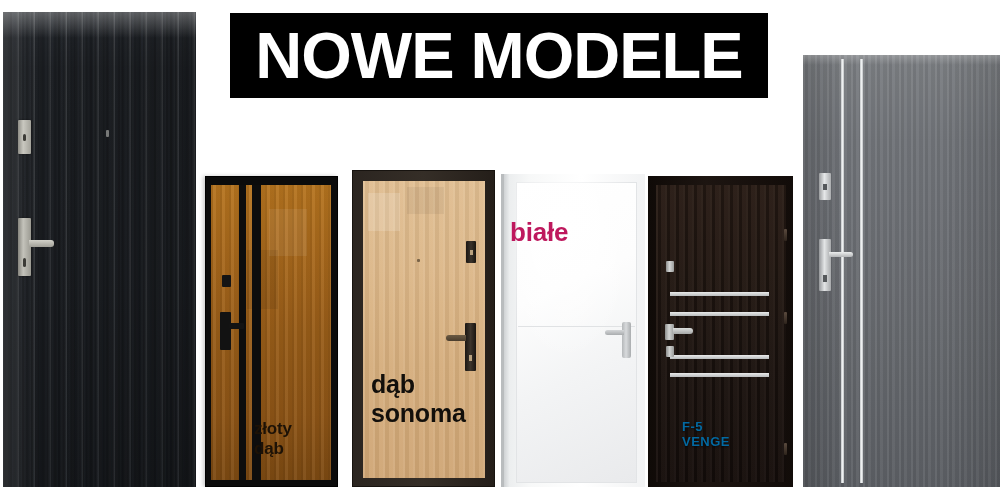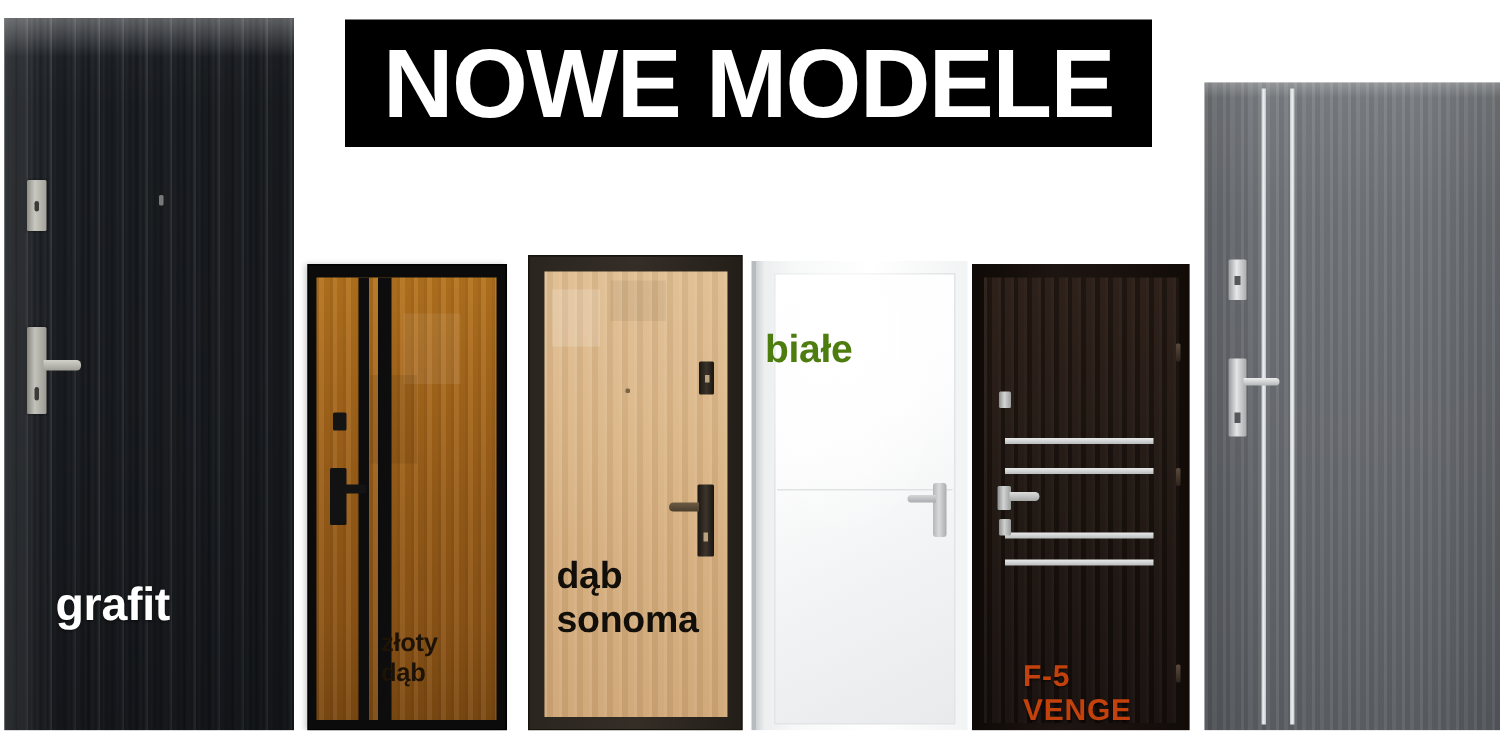--- a/index.html
+++ b/index.html
@@ -219,21 +219,21 @@
     background: linear-gradient(90deg,#b4b7b9,#d8dadc 45%,#aaadaf);
     border-radius: 2px;
   }
   .biale-lever {
     right: 21px; top: 156px; width: 19px; height: 5px;
     background: linear-gradient(180deg,#d4d6d8,#a9acae);
     border-radius: 3px 0 0 3px;
   }
   #label-biale {
     left: 510px; top: 218px;
-    font-size: 26px; color: #4d7c0f;
+    font-size: 26px; color: #be185d;
   }
 
   
   #door-venge {
     left: 648px; top: 176px; width: 145px; height: 311px;
     background: #17100c;
   }
   #door-venge .frame {
     position:absolute; inset:0;
     background: linear-gradient(90deg,#0f0a07 0%,#1d1511 40%,#120c09 100%);
@@ -273,22 +273,22 @@
     background: linear-gradient(90deg,#8d8f8e,#cfd1d0 45%,#989a99);
   }
   .venge-hinge {
     right: 6px; width: 3px; height: 12px;
     background: linear-gradient(180deg,#5a4a3e,#2e241c);
   }
   #venge-hinge-1 { top: 53px; }
   #venge-hinge-2 { top: 136px; }
   #venge-hinge-3 { top: 267px; }
   #label-venge {
-    left: 682px; top: 440px;
-    font-size: 20px; color: #c2410c; letter-spacing: .5px;
+    left: 682px; top: 420px;
+    font-size: 13px; color: #0369a1; letter-spacing: .5px;
     text-shadow: 0 1px 2px rgba(0,0,0,.6);
   }
 
   
   #door-szary {
     left: 803px; top: 55px; width: 197px; height: 432px;
     background:
       repeating-linear-gradient(90deg,
         rgba(255,255,255,.05) 0px, rgba(255,255,255,.05) 2px,
         rgba(0,0,0,.07) 2px, rgba(0,0,0,.07) 5px,
@@ -382,21 +382,20 @@
 <div id="poster">
 
   <div class="door" id="door-grafit">
     <div class="vgrain"></div>
     <div class="toplight"></div>
     <div class="hw grafit-lock"></div>
     <div class="hw grafit-handle-plate"></div>
     <div class="hw grafit-lever"></div>
     <div class="hw grafit-speck"></div>
   </div>
-  <div class="label" id="label-grafit">grafit</div>
 
   <div class="door" id="door-zloty">
     <div class="leaf">
       <div class="knot"></div>
       <div class="knot2"></div>
     </div>
     <div class="zloty-stripe" id="zloty-stripe-1"></div>
     <div class="zloty-stripe" id="zloty-stripe-2"></div>
     <div class="hw zloty-lock"></div>
     <div class="hw zloty-handle-plate"></div>

